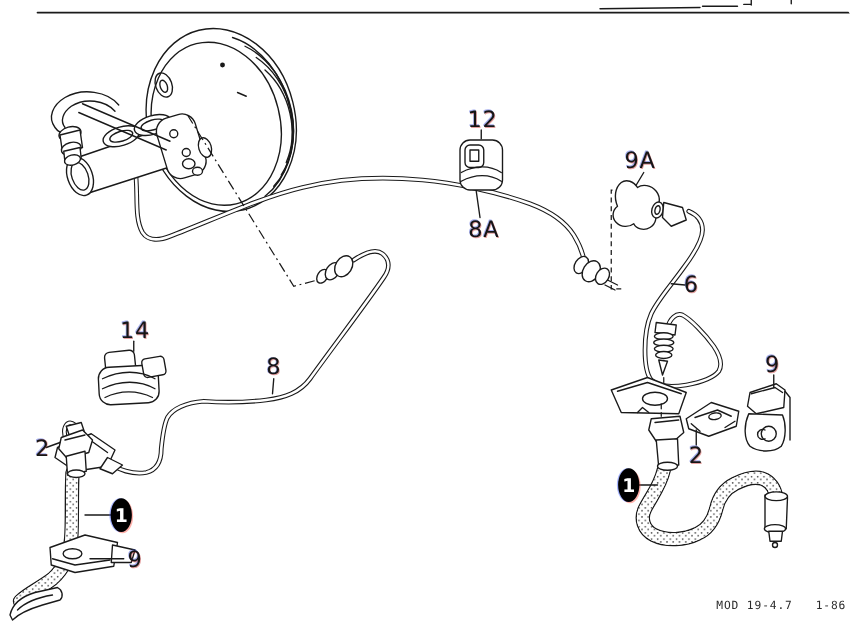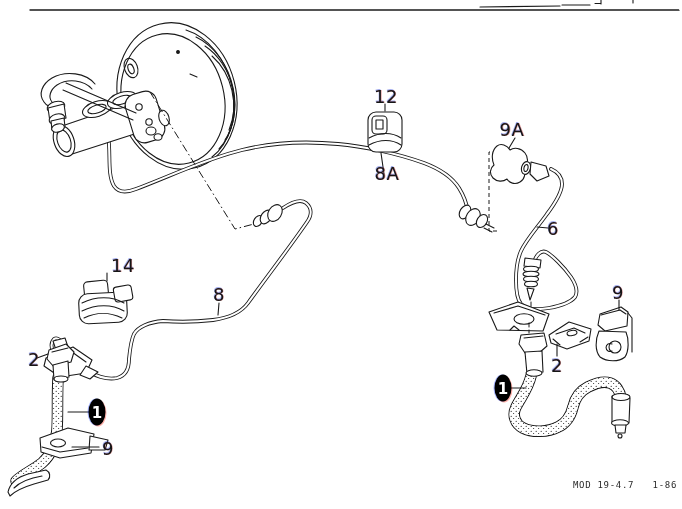--- a/index.html
+++ b/index.html
@@ -239,24 +239,24 @@
       <path d="M384 174 L381 153"></path>
       <path d="M548 228 L537 227"></path>
       <path d="M219 303 L218 315"></path>
       <path d="M89 412 H68"></path>
       <path d="M511 388 H526"></path>
     </g>
   </svg>
 
   <div>
     <div class="plabel" style="left:386px;top:96px">12</div>
-    <div class="plabel" style="left:387px;top:173px">8A</div>
+    <div class="plabel" style="left:387px;top:184px">8A</div>
     <div class="plabel" style="left:512px;top:129px">9A</div>
     <div class="plabel" style="left:553px;top:228px">6</div>
-    <div class="plabel" style="left:123px;top:265px">14</div>
+    <div class="plabel" style="left:108px;top:265px">14</div>
     <div class="plabel" style="left:219px;top:294px">8</div>
     <div class="plabel" style="left:34px;top:359px">2</div>
     <div class="pcallout" style="left:97px;top:412px">1</div>
     <div class="plabel" style="left:108px;top:448px">9</div>
     <div class="plabel" style="left:618px;top:292px">9</div>
     <div class="plabel" style="left:557px;top:365px">2</div>
     <div class="pcallout" style="left:503px;top:388px">1</div>
   </div>
 
   <div class="figcode">MOD 19-4.7   1-86</div>

